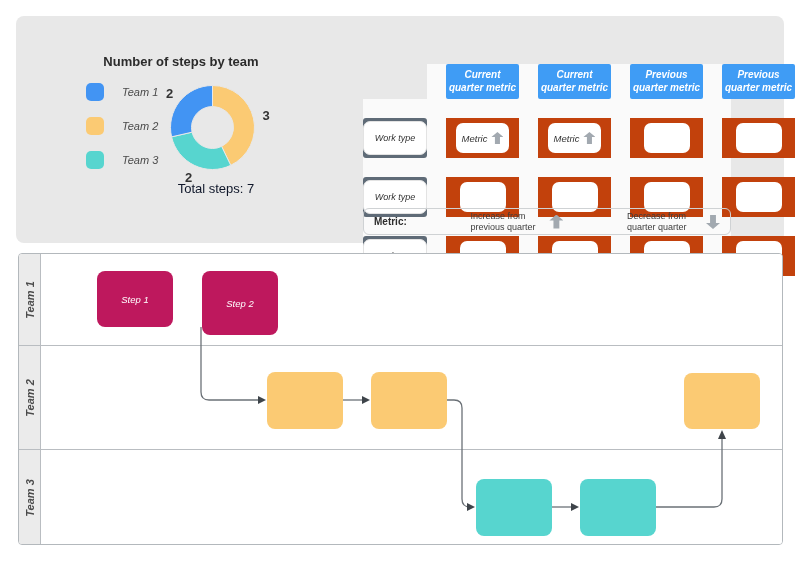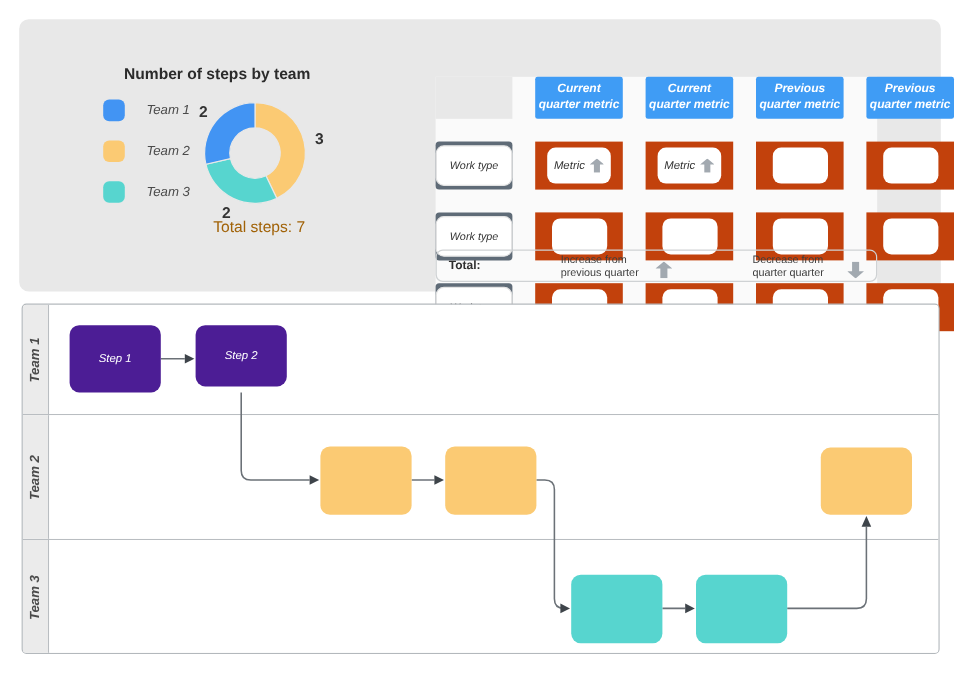--- a/index.html
+++ b/index.html
@@ -13,21 +13,21 @@
 
   
   .chart-title { position:absolute; left:25px; top:38px; width:280px; text-align:center;
                  font-size:13px; font-weight:bold; color:#2b2b2b; }
   .chart-legend { position:absolute; left:70px; top:67px; display:flex; flex-direction:column; gap:16px; }
   .cl-row { display:flex; align-items:center; gap:18px; height:18px; }
   .cl-swatch { width:18px; height:18px; border-radius:5px; flex:0 0 auto; }
   .cl-label { font-size:11px; font-style:italic; color:#4a4a4a; }
   .donut-svg { position:absolute; left:111px; top:26px; }
   .chart-total { position:absolute; left:100px; top:165px; width:200px; text-align:center;
-                 font-size:13px; color:#a16207; }
+                 font-size:13px; color:#0f172a; }
 
   
   .metrics-grid { position:absolute; left:347px; top:16px; width:368px;
                   display:grid; grid-template-columns:64px 73px 73px 73px 73px;
                   grid-template-rows:35px 40px 40px 40px; gap:19px; background:#fafafa;margin-top:32px; }
   .mg-corner { background:#e8e8e8; }
   .mg-colhead { background:#3f9cf5; border-radius:2px; color:#ffffff; font-size:10px;
                 font-weight:bold; font-style:italic; line-height:1.25; display:flex;
                 align-items:center; justify-content:center; text-align:center; padding:2px; }
   .mg-rowhead { background:#5f6b77; border-radius:3px; display:flex; align-items:center; justify-content:center; }
@@ -43,36 +43,36 @@
            clip-path:polygon(50% 0, 100% 42%, 71% 42%, 71% 100%, 29% 100%, 29% 42%, 0 42%); }
   .arrow.right { transform:rotate(90deg); }
   .arrow.down  { transform:rotate(180deg); }
   .arrow.small { width:12px; height:12px; }
 
   
   .legendbar { position:absolute; left:347px; top:192px; width:368px; height:27px;
                border:1px solid #cfd2d4; border-radius:6px; display:flex; align-items:center;
                padding:0 10px; justify-content:space-between; }
   .lg-title { font-size:10px; font-weight:bold; color:#2e2e2e; }
-  .lg-item { display:flex; align-items:flex-end; gap:7px; }
+  .lg-item { display:flex; align-items:center; gap:7px; }
   .lg-text { width:72px; font-size:9px; color:#3d3d3d; line-height:1.15; }
 
   
   .swimlane { position:absolute; left:18px; top:253px; width:765px; height:292px;
               border:1px solid #b3b8bc; border-radius:4px; overflow:hidden; background:#ffffff; }
   .lane { display:flex; border-bottom:1px solid #b9bdc1; }
   .lane:last-child { border-bottom:none; }
   .lane-head { width:22px; flex:0 0 auto; background:#ebebeb; border-right:1px solid #b9bdc1;
                display:flex; align-items:center; justify-content:center; }
   .lane-head span { transform:rotate(-90deg); white-space:nowrap; font-size:11px;
                     font-weight:bold; font-style:italic; color:#4b4b4b; }
   .lane-body { flex:1; background:#ffffff; }
   .node { position:absolute; width:76px; border-radius:8px; display:flex; align-items:center;
           justify-content:center; font-size:9.5px; font-style:italic; color:#ffffff; }
-  .node.blue   { background:#4c1d95; }
+  .node.blue   { background:#be185d;margin-left:39px; }
   .node.orange { background:#fbca73; }
   .node.teal   { background:#57d5cf; }
   .connectors { position:absolute; left:0; top:0; width:765px; height:292px; pointer-events:none; }
 </style>
 </head>
 <body>
 
 <div class="page">
 
   <section class="panel">
@@ -163,21 +163,21 @@
         </div>
         <div class="mg-cell">
           <div class="metricbox" style="width:46px"></div>
         </div>
         <div class="mg-cell">
           <div class="metricbox" style="width:46px"></div>
         </div>
       </div>
 
     <div class="legendbar">
-      <span class="lg-title">Total:</span>
+      <span class="lg-title">Metric:</span>
       <div class="lg-item">
         <span class="lg-text">Increase from previous quarter</span>
         <div class="arrow"></div>
       </div>
       <div class="lg-item">
         <span class="lg-text">Decrease from quarter quarter</span>
         <div class="arrow down"></div>
       </div>
     </div>
   </section>
@@ -217,21 +217,21 @@
         <polygon points="351,146 343,142 343,150"></polygon>
         <polygon points="456,253 448,249 448,257"></polygon>
         <polygon points="560,253 552,249 552,257"></polygon>
         <polygon points="703,176 699,185 707,185"></polygon>
       </g>
     </svg>
 
     <div class="node blue" style="left:39px;  top:17px;  height:56px">
       <span>Step 1</span>
       </div>
-    <div class="node blue" style="left:144px; top:17px;  height:51px">
+    <div class="node blue" style="left:144px; top:17px;  height:64px">
       <span>Step 2</span>
       </div>
     <div class="node orange" style="left:248px; top:118px; height:57px">
       <span></span>
       </div>
     <div class="node orange" style="left:352px; top:118px; height:57px">
       <span></span>
       </div>
     <div class="node orange" style="left:665px; top:119px; height:56px">
       <span></span>

